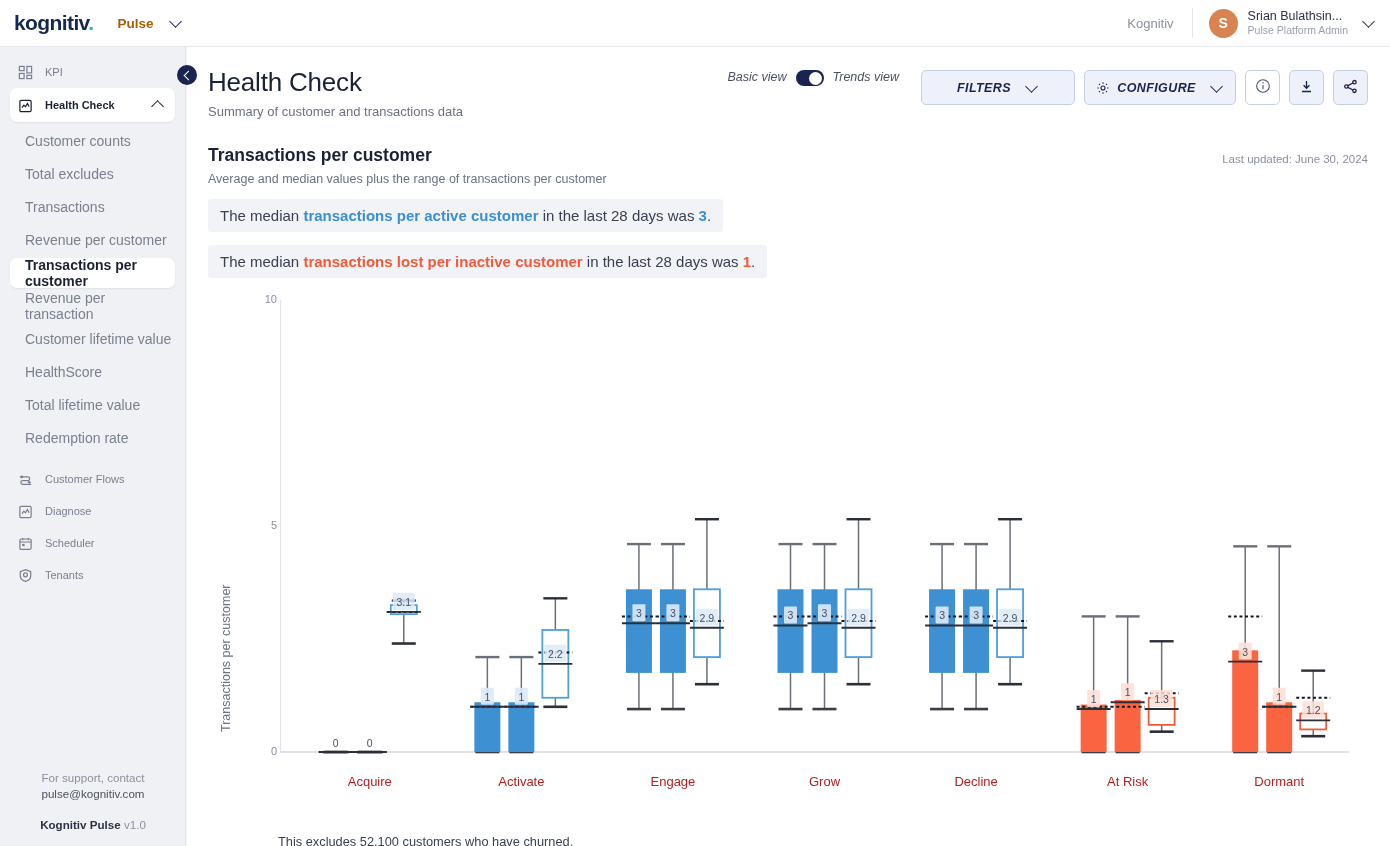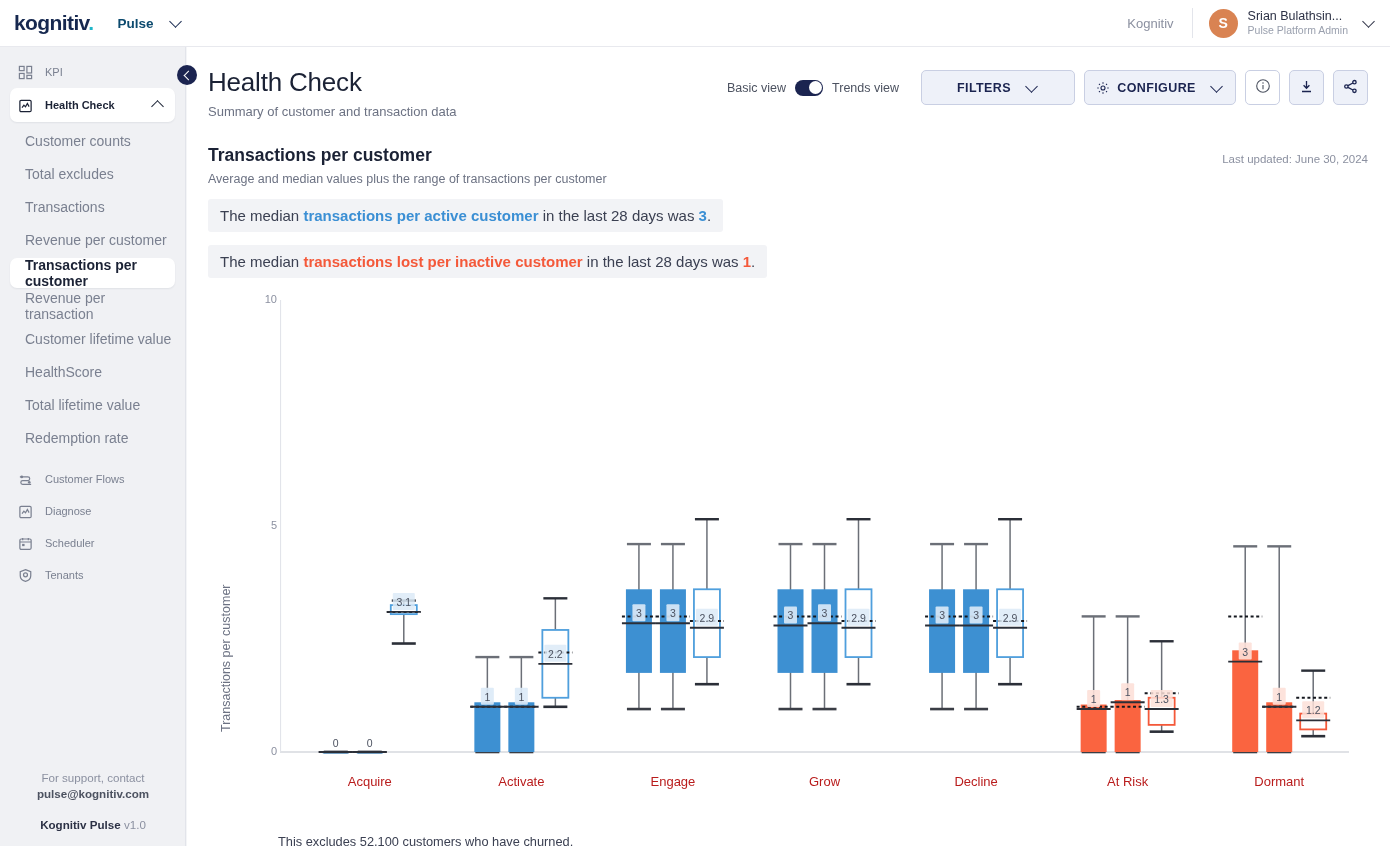--- a/index.html
+++ b/index.html
@@ -18,21 +18,21 @@
     display: flex; align-items: center;
     border-bottom: 1px solid #e8e9ee;
   }
   .logo {
     margin-left: 14px;
     font-size: 21px; font-weight: bold; letter-spacing: -0.6px;
     color: #16284f;
   }
   .logo .dot { color: #1fb6c9; }
   .product-name {
-    margin-left: 24px; font-size: 13.5px; font-weight: bold; color: #0c4a6e;
+    margin-left: 24px; font-size: 13.5px; font-weight: bold; color: #a16207;
   }
   .chev {
     display: inline-block; width: 14px; height: 14px; position: relative;
   }
   .chev:before {
     content: ""; position: absolute; left: 2px; top: 3px;
     width: 8px; height: 8px;
     border-right: 1.8px solid currentColor; border-bottom: 1.8px solid currentColor;
     transform: rotate(45deg);
   }
@@ -87,21 +87,21 @@
   }
   .sub-row.active {
     background: #ffffff; color: #1b2235; font-weight: bold;
     box-shadow: 0 1px 2px rgba(20,30,60,.07);
   }
   .nav-bottom { margin-top: 10px; }
   .sidebar-footer {
     position: absolute; bottom: 12px; left: 0; width: 186px; text-align: center;
     font-size: 11.6px; color: #8b90a0; line-height: 1.45;
   }
-  .sidebar-footer .bold { font-weight: bold; color: #4c5260; }
+  .sidebar-footer .bold { font-weight: normal; color: #4c5260; }
   .sidebar-footer .ver { margin-top: 14px; color: #8b90a0; }
   .sidebar-footer .ver b { color: #2c3145; }
 
   .collapse-btn {
     position: absolute; left: 177px; top: 65px;
     width: 20px; height: 20px; border-radius: 50%;
     background: #1b2450; color: #fff;
     display: flex; align-items: center; justify-content: center;
     font-size: 9px; cursor: pointer; z-index: 20;
   }
@@ -116,21 +116,21 @@
     position: absolute; left: 187px; top: 47px;
     width: 1203px; height: 799px;
     background: #ffffff;
   }
   .page-head { position: relative; padding: 20px 24px 0 21px; }
   .page-title { font-size: 26px; font-weight: normal; color: #1b2235; letter-spacing: -0.2px;}
   .page-sub { font-size: 13px; color: #6c7283; margin-top: 6px; }
 
   .head-controls {
     position: absolute; right: 22px; top: 23px;
-    display: flex; align-items: center;
+    display: flex; align-items: flex-start; font-style: italic;
   }
   .viewlabel { font-size: 12.5px; color: #4c5260; }
   .toggle {
     width: 28px; height: 16px; border-radius: 9px; background: #1b2450;
     margin: 0 9px; position: relative; cursor: pointer;
   }
   .toggle .knob {
     position: absolute; right: 1.5px; top: 1.5px;
     width: 13px; height: 13px; border-radius: 50%; background: #fff;
   }
@@ -318,21 +318,21 @@
   </div>
 </div>
 
 <div class="collapse-btn">
   <span class="arrow"></span>
 </div>
 
 <div class="main">
   <div class="page-head">
     <div class="page-title">Health Check</div>
-    <div class="page-sub">Summary of customer and transaction data</div>
+    <div class="page-sub">Summary of customer and transactions data</div>
 
     <div class="head-controls">
       <span class="viewlabel">Basic view</span>
       <div class="toggle">
           <div class="knob"></div>
         </div>
       <span class="viewlabel">Trends view</span>
 
       <div class="btn filters">
         <span>FILTERS</span>

